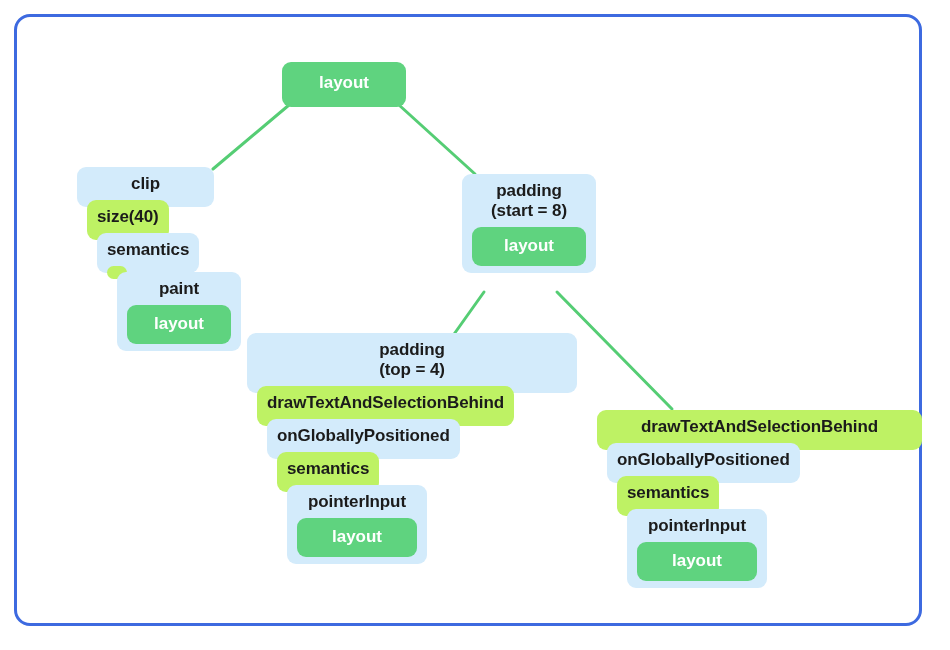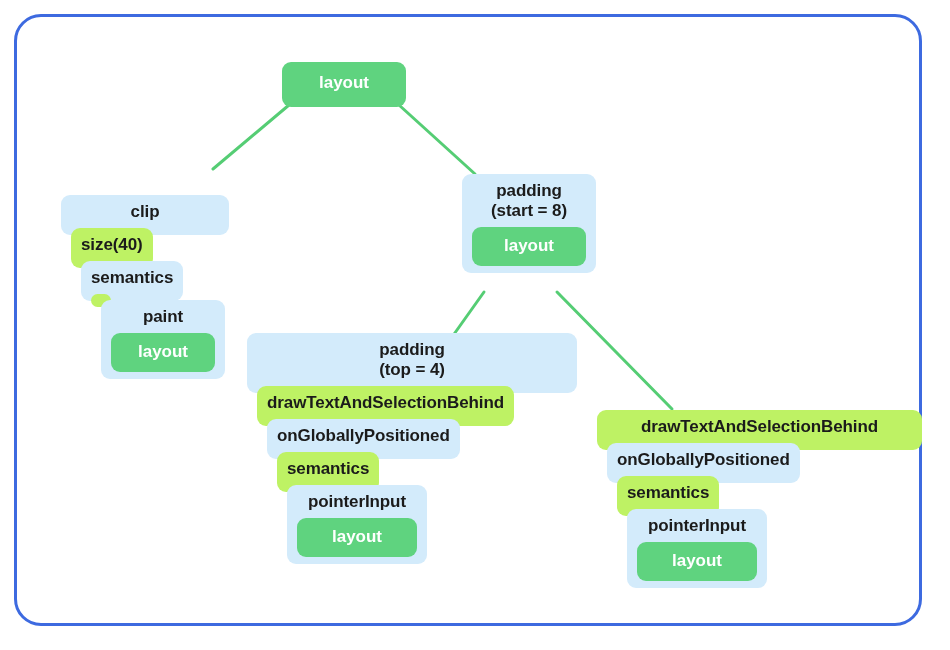--- a/index.html
+++ b/index.html
@@ -15,21 +15,21 @@
   }
 
   
   #canvas {
     position: absolute;
     left: 14px;
     top: 14px;
     width: 908px;
     height: 612px;
     border: 3px solid #3d6ae0;
-    border-radius: 27px;
+    border-radius: 16px;
     background: #ffffff;
     box-sizing: border-box;
   }
 
   
   #edges {
     position: absolute;
     left: 0;
     top: 0;
     width: 950px;
@@ -79,24 +79,23 @@
     left: 265px;
     top: 45px;
     width: 124px;
     height: 45px;
     padding: 0;
   }
   #root-layout .leaf { width: 124px; height: 45px; padding-top: 11px; }
 
   #clip-stack {
     position: absolute;
-    left: 44px;
+    left: 60px;
     top: 150px;
-    width: 168px;
-    margin-top: 28px;
+    width: 137px;
   }
   #clip-stack .leaf { width: 104px; }
 
   #padding-start {
     position: absolute;
     left: 445px;
     top: 157px;
     width: 134px;
   }
   #padding-start .leaf { width: 114px; }

